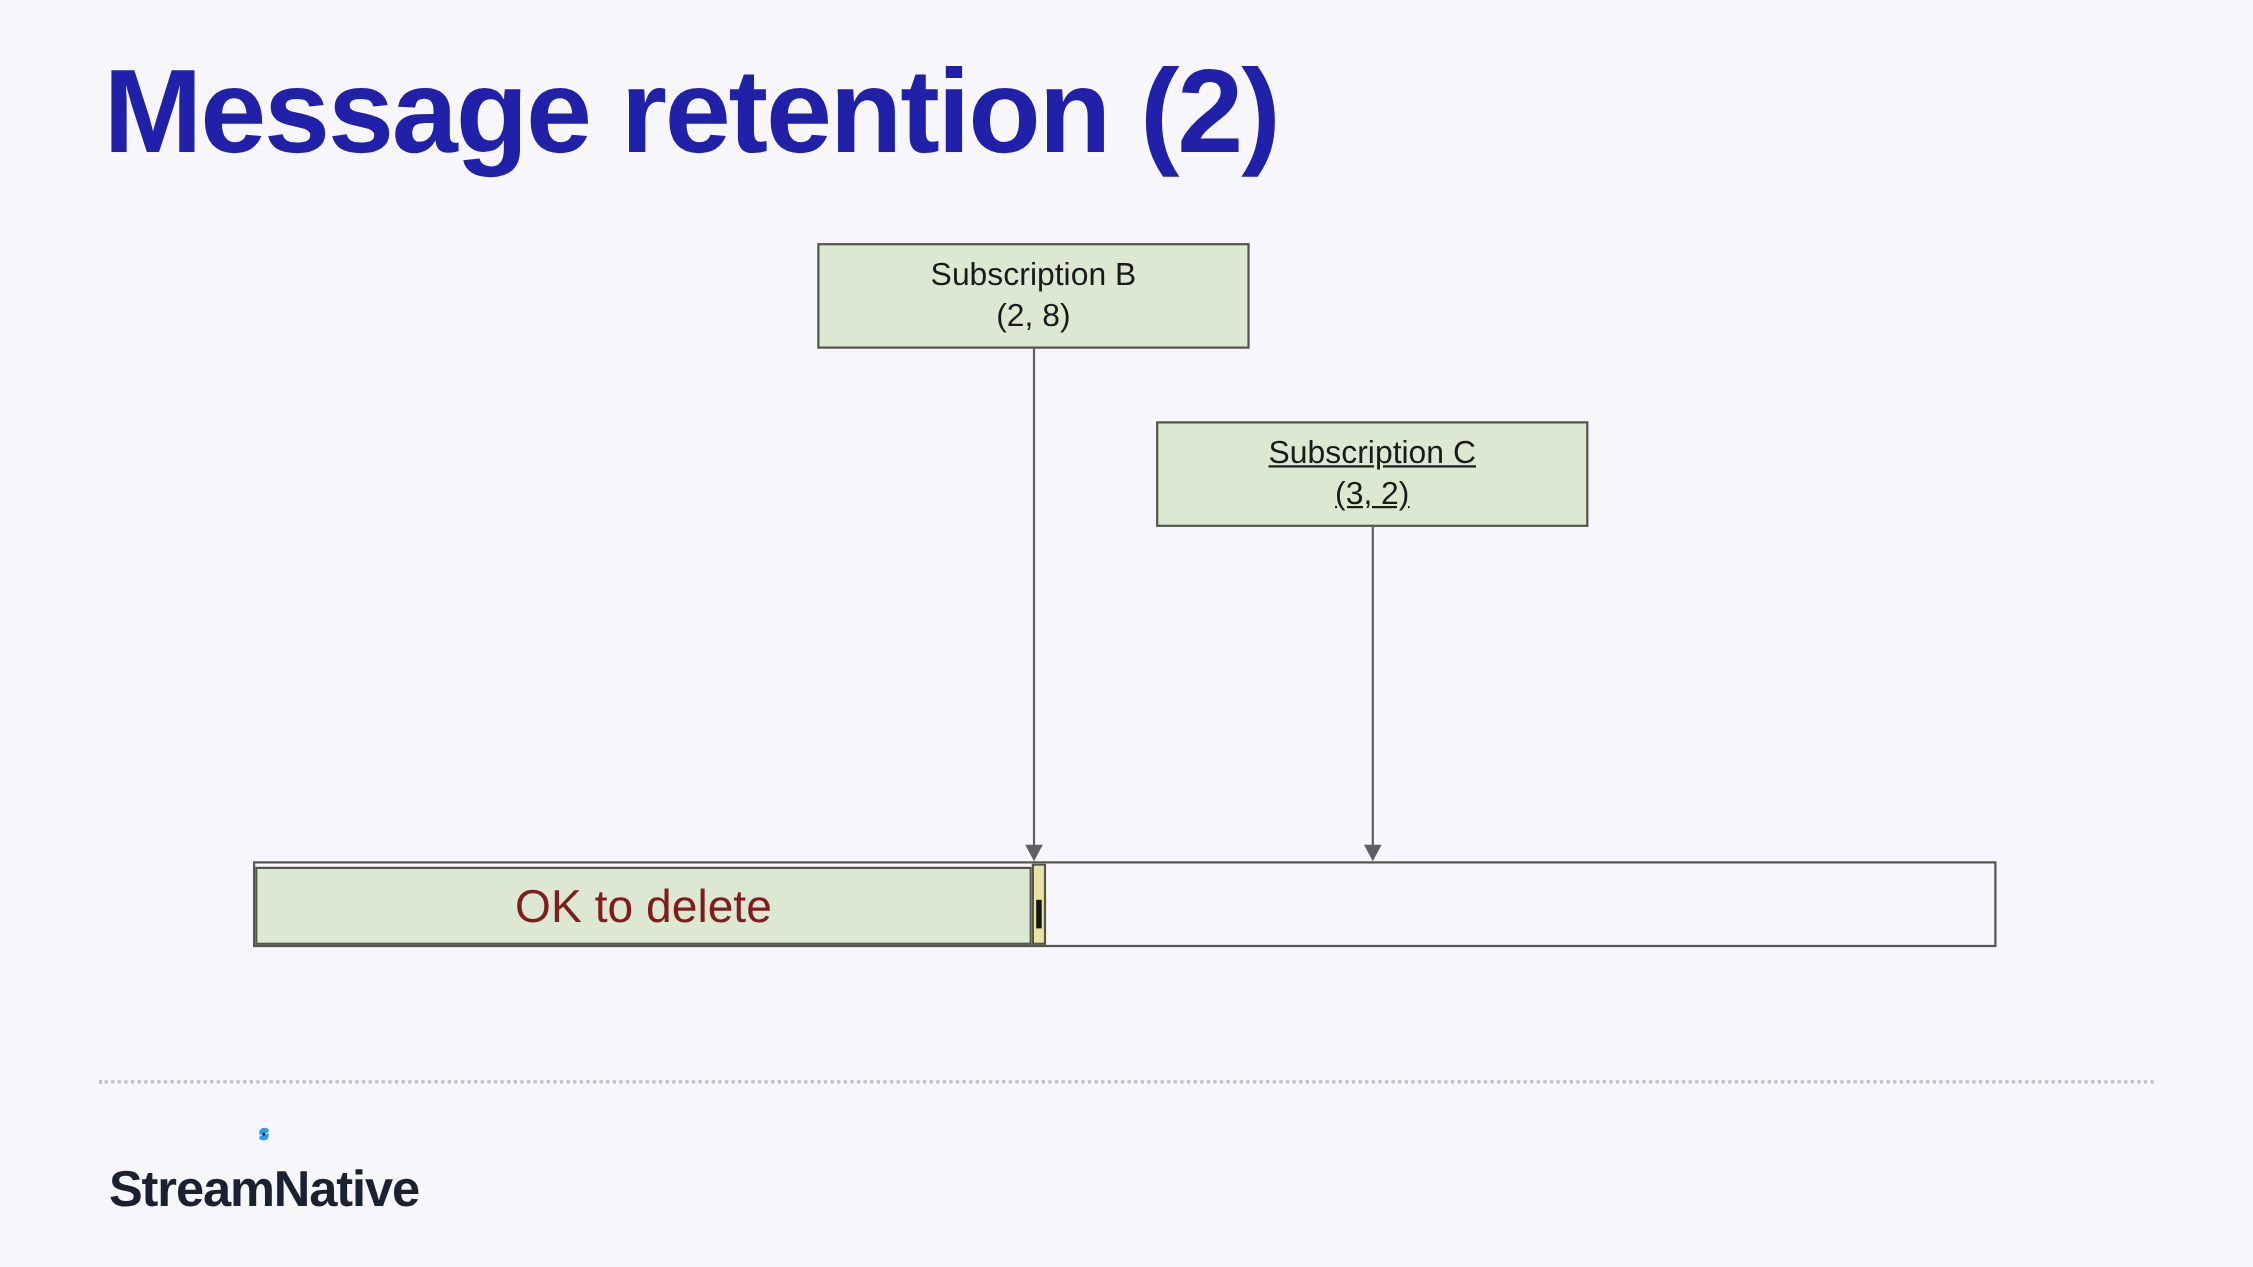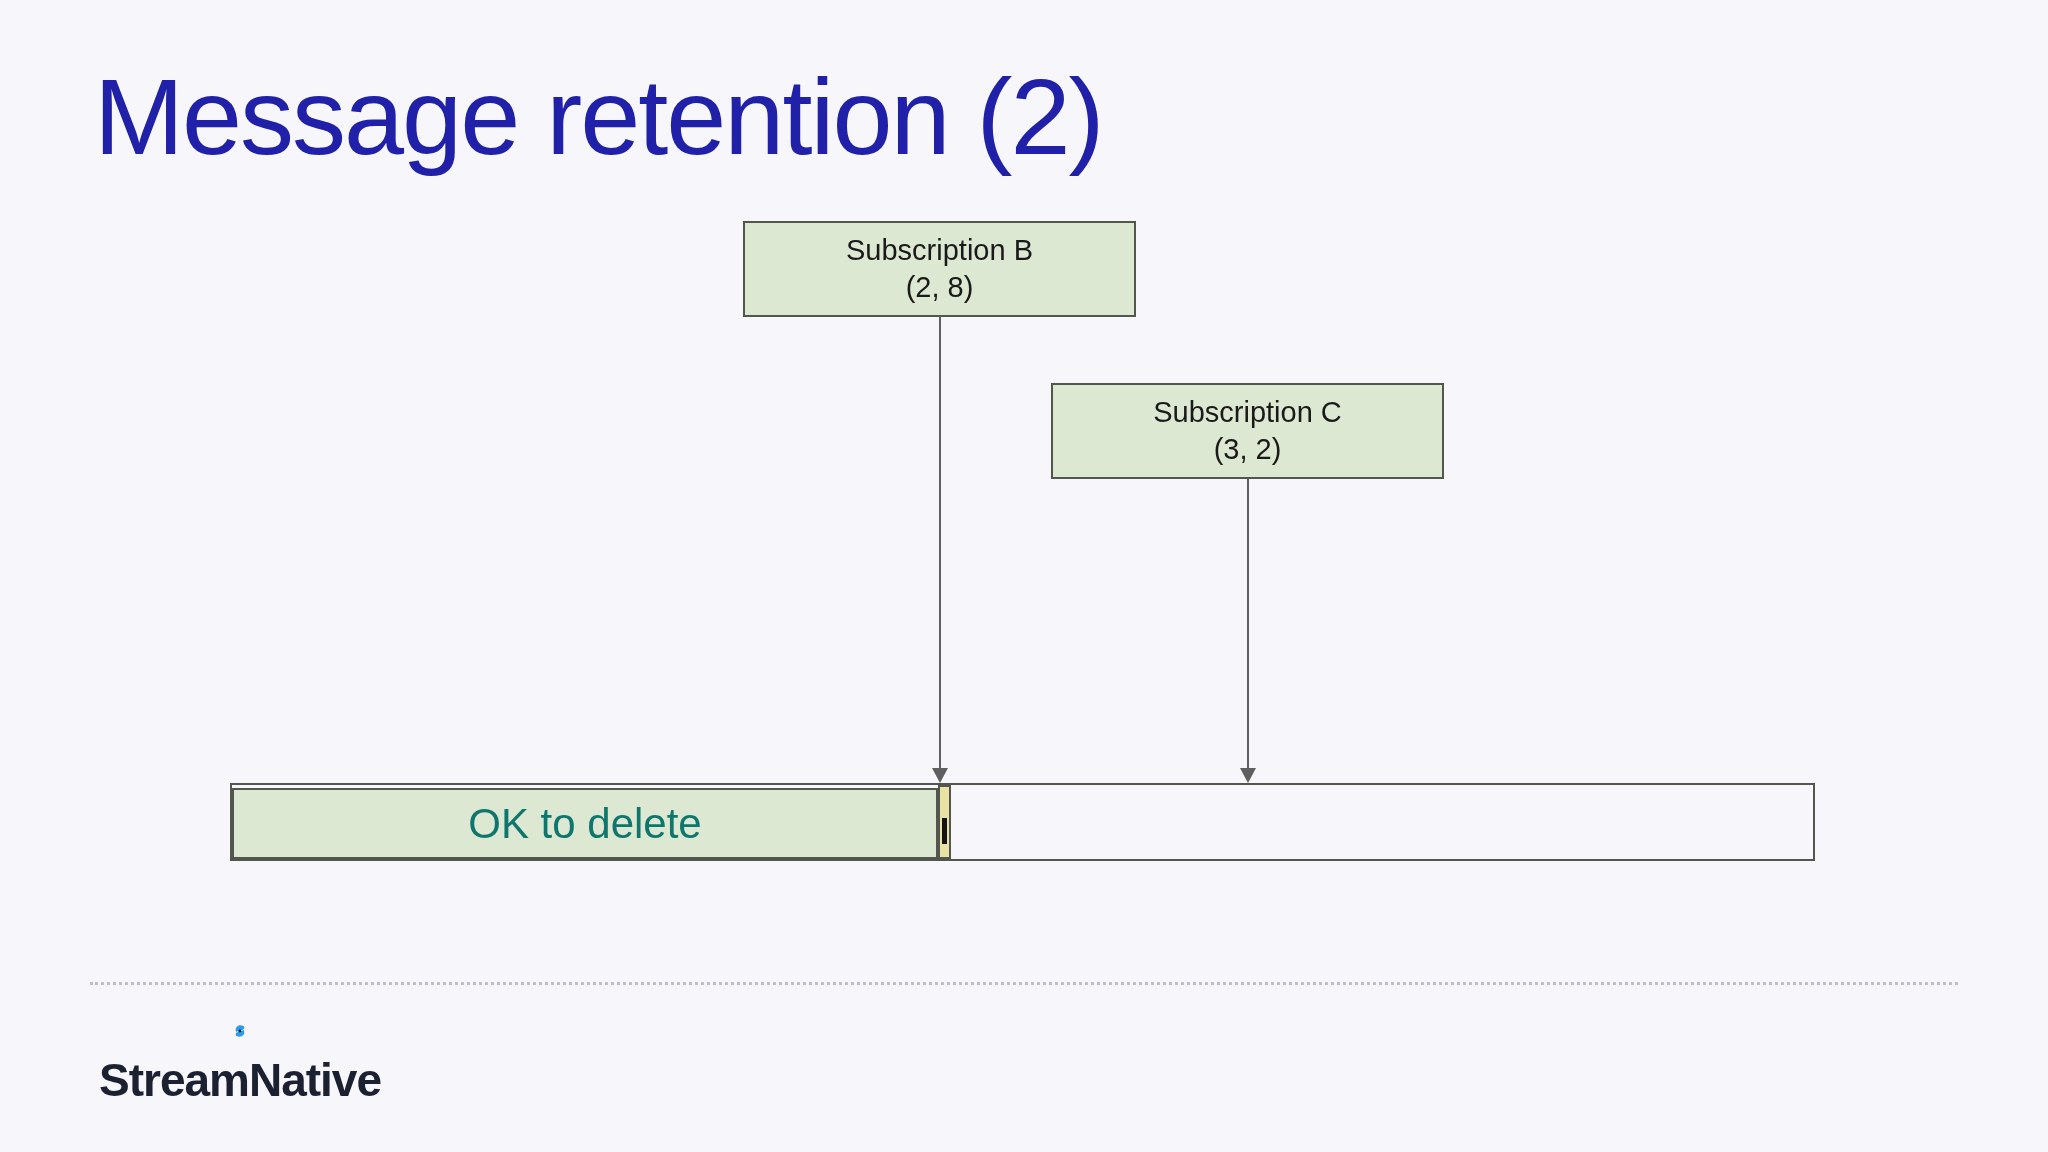--- a/index.html
+++ b/index.html
@@ -13,24 +13,24 @@
     width: 2048px;
     height: 1152px;
     background: #f6f6fb;
     overflow: hidden;
   }
 
   
   .title {
     position: absolute;
     left: 94px;
-    top: 52px;
+    top: 36px;
     font-size: 108px;
     line-height: 1.2;
-    font-weight: 400;
+    font-weight: 700;
     letter-spacing: -2px;
     color: #2120a8;
     white-space: nowrap;
   }
 
   
   .sub-box {
     position: absolute;
     box-sizing: border-box;
     width: 393px;
@@ -40,21 +40,21 @@
     display: flex;
     flex-direction: column;
     align-items: center;
     justify-content: center;
     color: #1a1a1a;
     font-size: 29px;
     line-height: 37px;
     text-align: right;
   }
   .sub-box.b { left: 743px; top: 221px; }
-  .sub-box.c { left: 1051px; top: 383px; }
+  .sub-box.c { left: 1051px; top: 383px; text-decoration: underline; }
 
   
   .arrow-line {
     position: absolute;
     width: 2px;
     background: #5f5f5f;
   }
   .arrow-line.b { left: 939px; top: 316px; height: 453px; }
   .arrow-line.c { left: 1247px; top: 479px; height: 290px; }
   .arrow-head {
@@ -81,21 +81,21 @@
     padding-top: 3px;
   }
   .bar .cell {
     box-sizing: border-box;
     border: 2px solid #53564d;
     height: 71px;
     display: flex;
     align-items: center;
     justify-content: center;
     font-size: 42px;
-    color: #0f766e;
+    color: #7f1d1d;
     white-space: nowrap;
   }
   .cell.ok { width: 706px; background: #dde8d2; }
   .cell.marker {
     width: 13px;
     background: #e9e3a3;
     margin-top: -3px;
     height: 74px;
     position: relative;
   }

